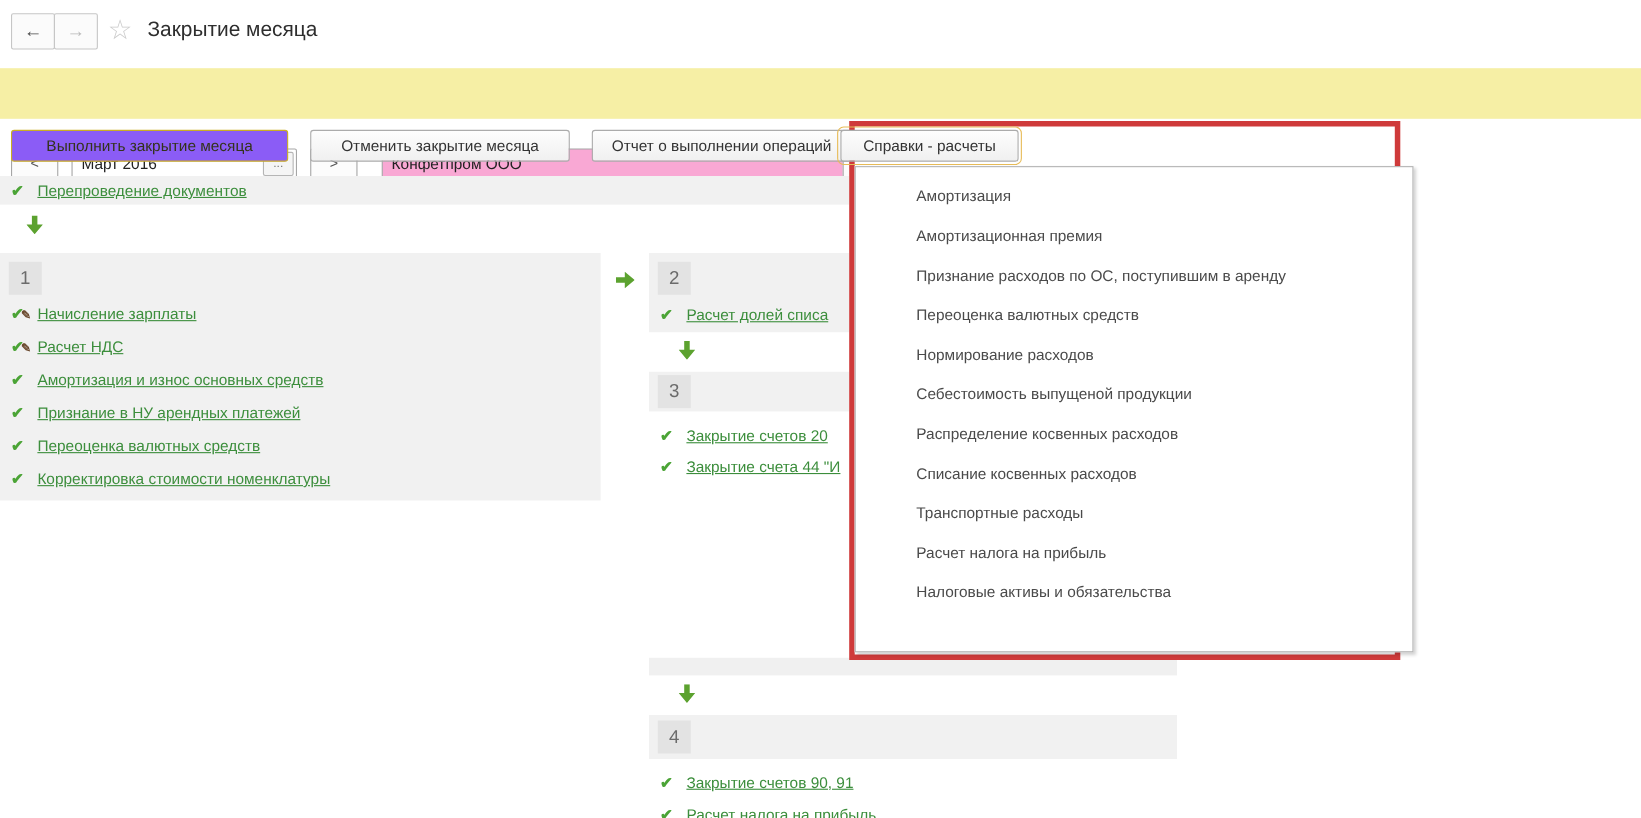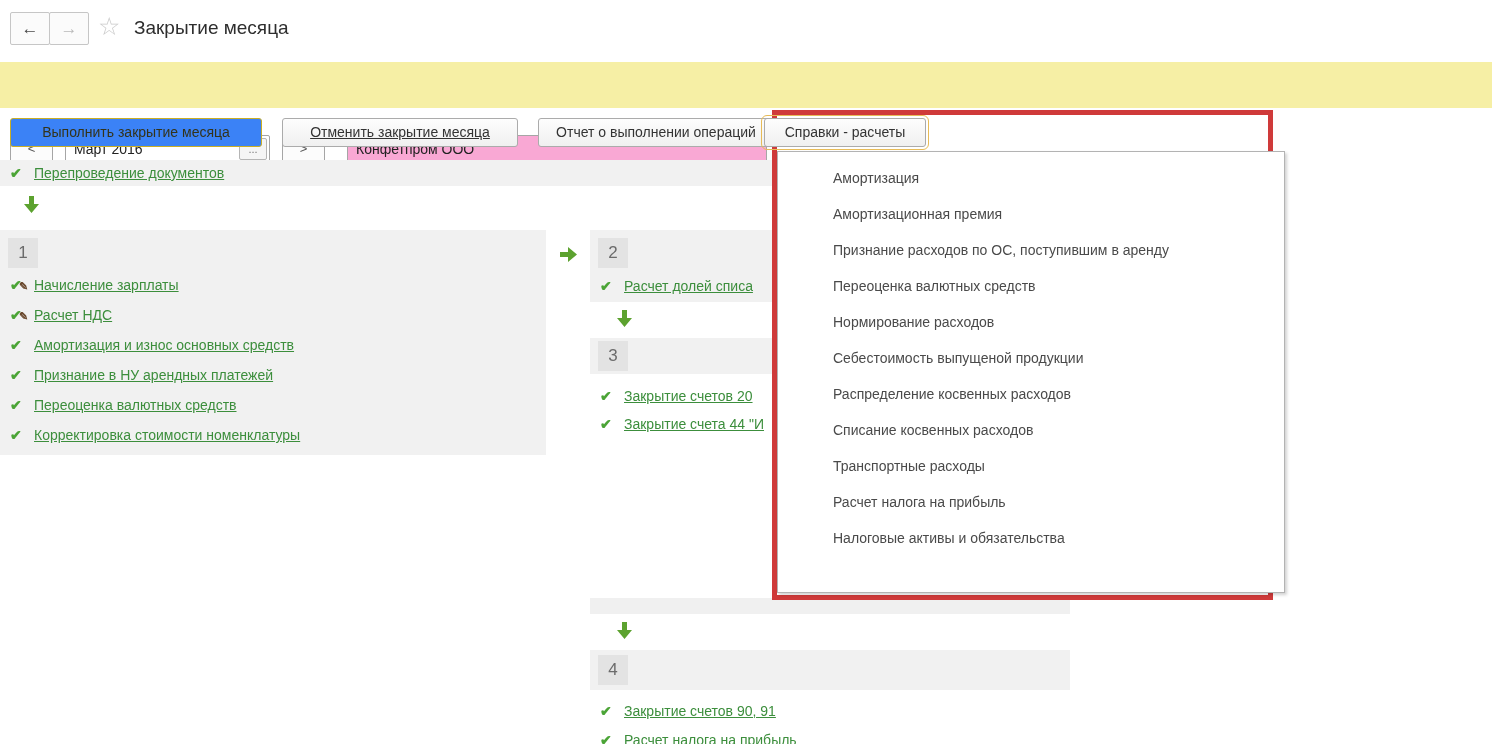--- a/index.html
+++ b/index.html
@@ -34,22 +34,22 @@
   .org-text{position:absolute;left:8px;top:5px;color:#222;}
   .combo-arrow{position:absolute;right:0;top:0;bottom:0;width:22px;border-left:1px solid #a6a6a6;
         background:#fcfcfc;color:#444;font-size:10px;text-align:center;line-height:26px;cursor:pointer;}
   .status-label{position:absolute;left:800px;top:80px;font-size:14px;color:#6e7d6e;}
   .status-value{position:absolute;left:888px;top:79px;font-size:14px;font-weight:bold;color:#0f7d0f;}
 
   
   .tbtn{position:absolute;top:118px;height:29px;border:1px solid #ababab;border-radius:3px;
         background:linear-gradient(#fdfdfd,#f0f0f0);font-size:14px;color:#333;text-align:center;
         line-height:27px;cursor:pointer;box-sizing:border-box;}
-  .btn-run{left:10px;width:252px;background:#3b82f6;border:1px solid #c9ae25;color:#33331a;}
-  .btn-cancel{left:282px;width:236px;text-decoration:underline;}
+  .btn-run{left:10px;width:252px;background:#8b5cf6;border:1px solid #c9ae25;color:#33331a;}
+  .btn-cancel{left:282px;width:236px;}
   .btn-report{left:538px;width:236px;}
   .btn-refs{left:764px;width:162px;z-index:7;outline:1px solid #e7bb57;outline-offset:2px;}
 
   
   .red-frame{position:absolute;left:772px;top:110px;width:501px;height:490px;
         border:5px solid #cf3a3a;background:#ffffff;box-sizing:border-box;z-index:5;}
   .refs-menu{position:absolute;left:777px;top:151px;width:508px;height:442px;background:#fff;
         border:1px solid #b3b3b3;box-shadow:2px 2px 3px rgba(0,0,0,0.18);box-sizing:border-box;
         padding-top:8px;z-index:6;}
   .menu-item{height:36px;line-height:36px;padding-left:55px;font-size:14px;color:#4a4a4a;cursor:pointer;}

